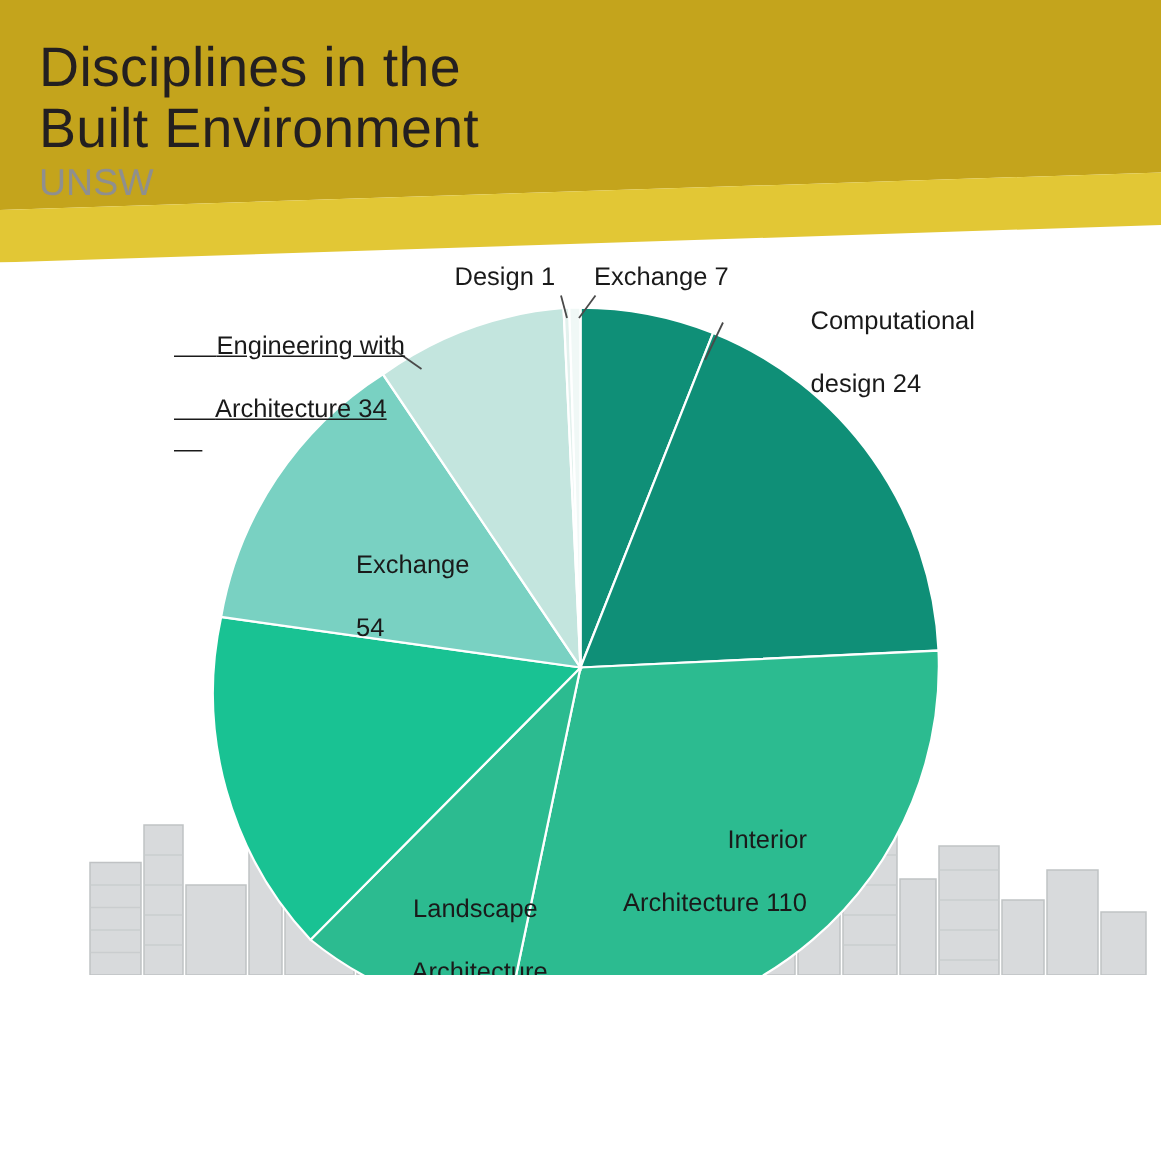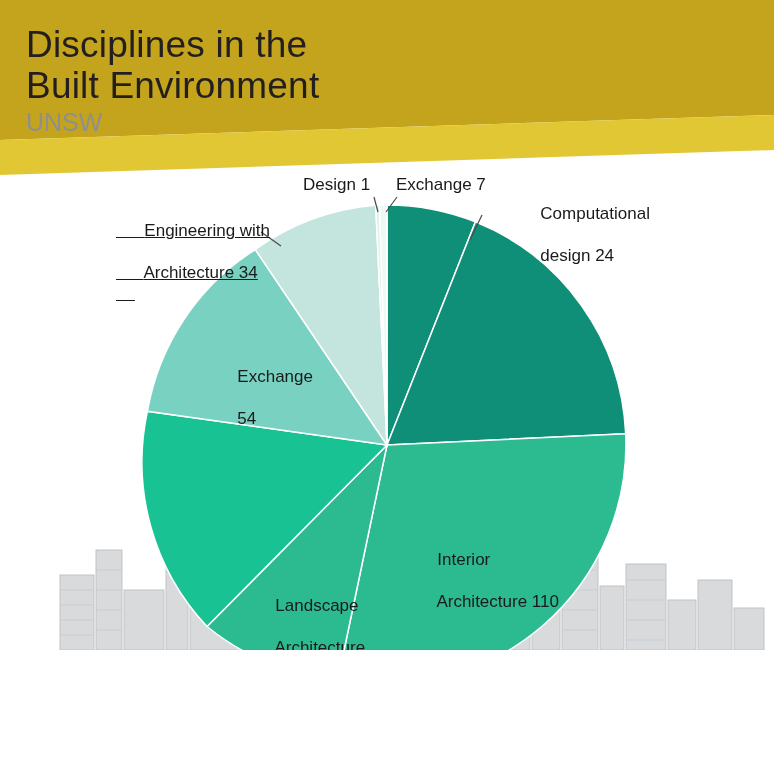--- a/index.html
+++ b/index.html
@@ -189,21 +189,21 @@
         <line x1="482" y1="55" x2="470" y2="80"></line>
       </g>
     </svg>
 
     <div class="pie-label" style="left:512px; top:22px;">
       <span>Computational</span><br>
       <span>design 24</span>
     </div>
 
 
-    <div class="pie-label" style="left:409px; top:368px;">
+    <div class="pie-label" style="left:388px; top:368px;text-align:right;">
       <span>Interior</span><br>
       <span>Architecture 110</span>
     </div>
 
     <div class="pie-label" style="left:247px; top:414px;">
       <span>Landscape</span><br>
       <span>Architecture</span><br>
       <span>41</span>
     </div>
 

